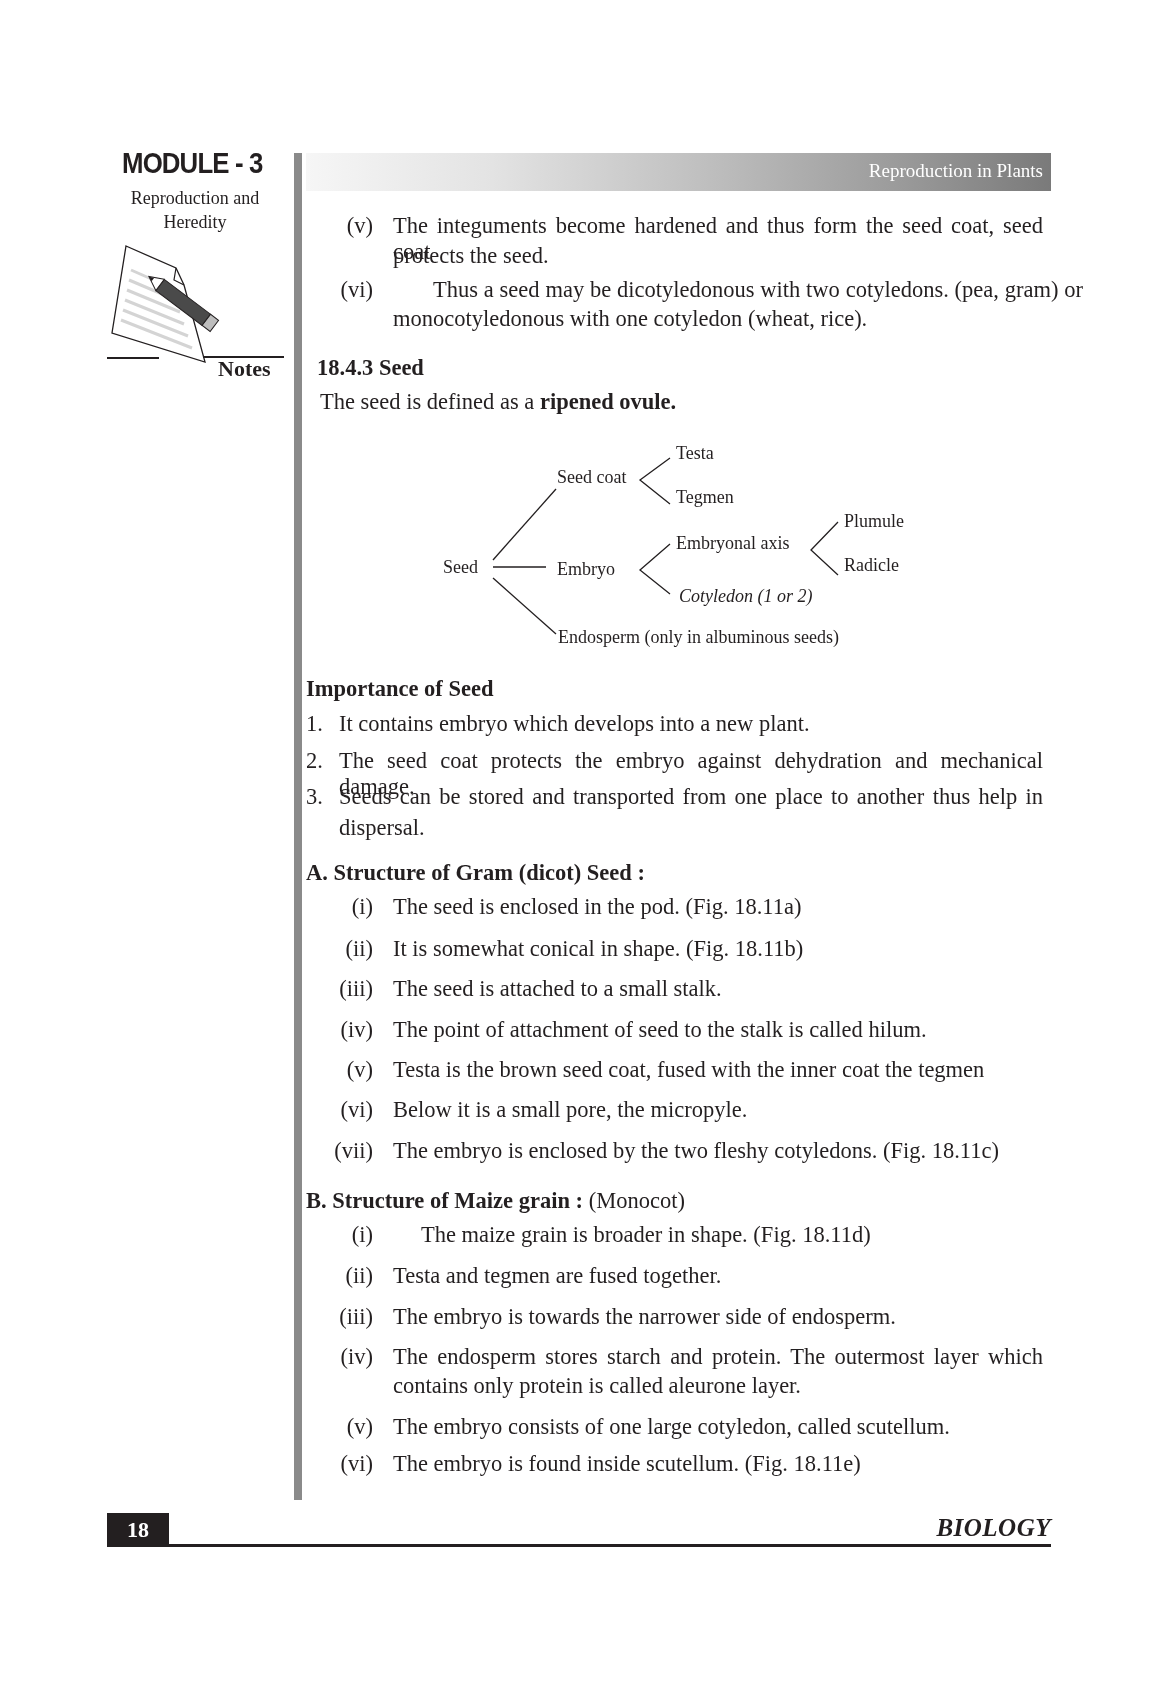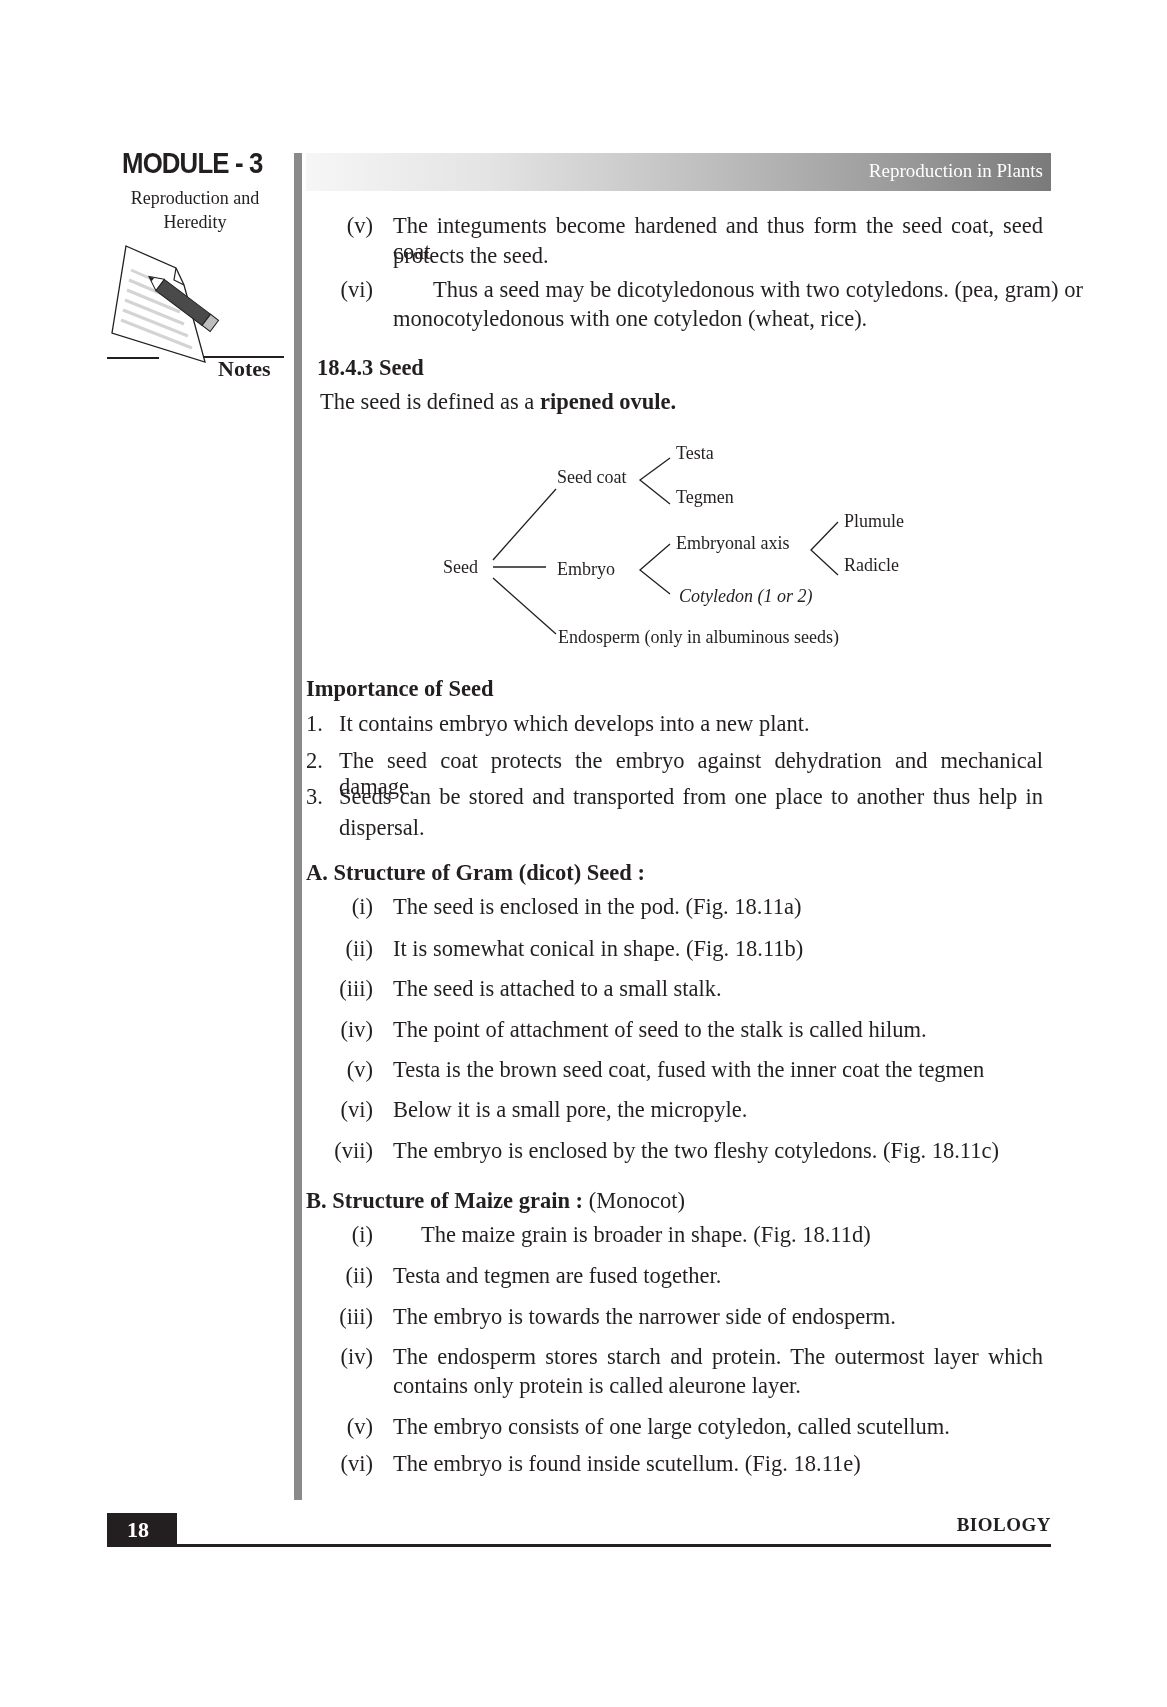--- a/index.html
+++ b/index.html
@@ -14,24 +14,24 @@
   .vbar { position:absolute; left:294px; top:153px; width:8px; height:1347px; background:#8a8a8a; }
   .header-bar { position:absolute; left:306px; top:153px; width:745px; height:38px;
     background:linear-gradient(to right,#f6f6f6 0%,#e3e3e3 25%,#bdbdbd 55%,#9a9a9a 80%,#7a7a7a 100%); }
   .header-text { position:absolute; right:8px; top:7px; color:#ffffff; font-size:19px; }
   .line { position:absolute; font-size:22.5px; line-height:26px; white-space:nowrap; }
   .num { position:absolute; font-size:22.5px; line-height:26px; text-align:right; width:50px; }
   .justify { text-align:justify; text-align-last:justify; white-space:normal; }
   b { font-weight:bold; }
   .bold { font-weight:bold; }
   .diag-text { position:absolute; font-size:18px; line-height:20px; white-space:nowrap; }
-  .footer-box { position:absolute; left:107px; top:1513px; width:70px; height:34px; background:#231f20; }
+  .footer-box { position:absolute; left:107px; top:1513px; width:62px; height:34px; background:#231f20; }
   .footer-num { position:absolute; left:0; top:4px; width:62px; text-align:center; color:#fff; font-weight:bold; font-size:22px; }
   .footer-line { position:absolute; left:107px; top:1544px; width:944px; height:3px; background:#231f20; }
-  .footer-subject { position:absolute; right:116px; top:1514px; font-weight:bold; font-size:19px; letter-spacing:0.5px; }
+  .footer-subject { position:absolute; right:116px; top:1514px; font-style:italic; font-weight:bold; font-size:25px; letter-spacing:0.5px; }
 </style>
 </head>
 <body>
 
 <div class="abs module-title">MODULE - 3</div>
 <div class="abs module-sub" style="top:188px;">Reproduction and</div>
 <div class="abs module-sub" style="top:212px;">Heredity</div>
 
 <svg style="position:absolute;left:100px;top:240px;" width="190" height="130" viewBox="100 240 190 130">
   <polygon points="126,246 176,268 184,285 205,362 112,333" fill="#ffffff" stroke="#231f20" stroke-width="1.3"></polygon>

